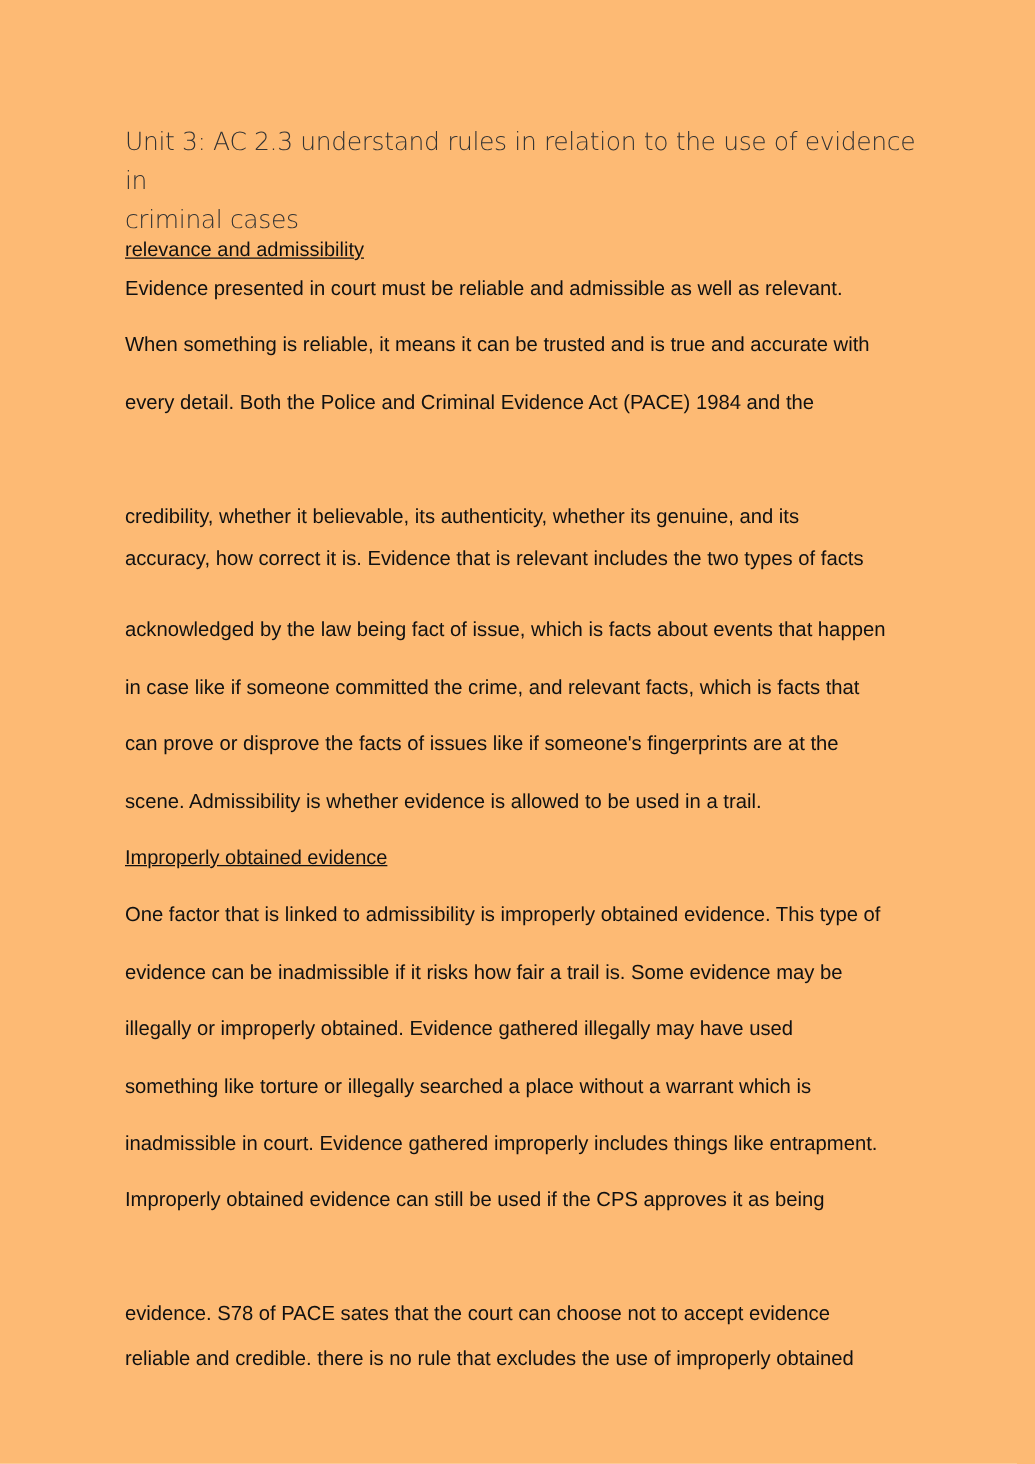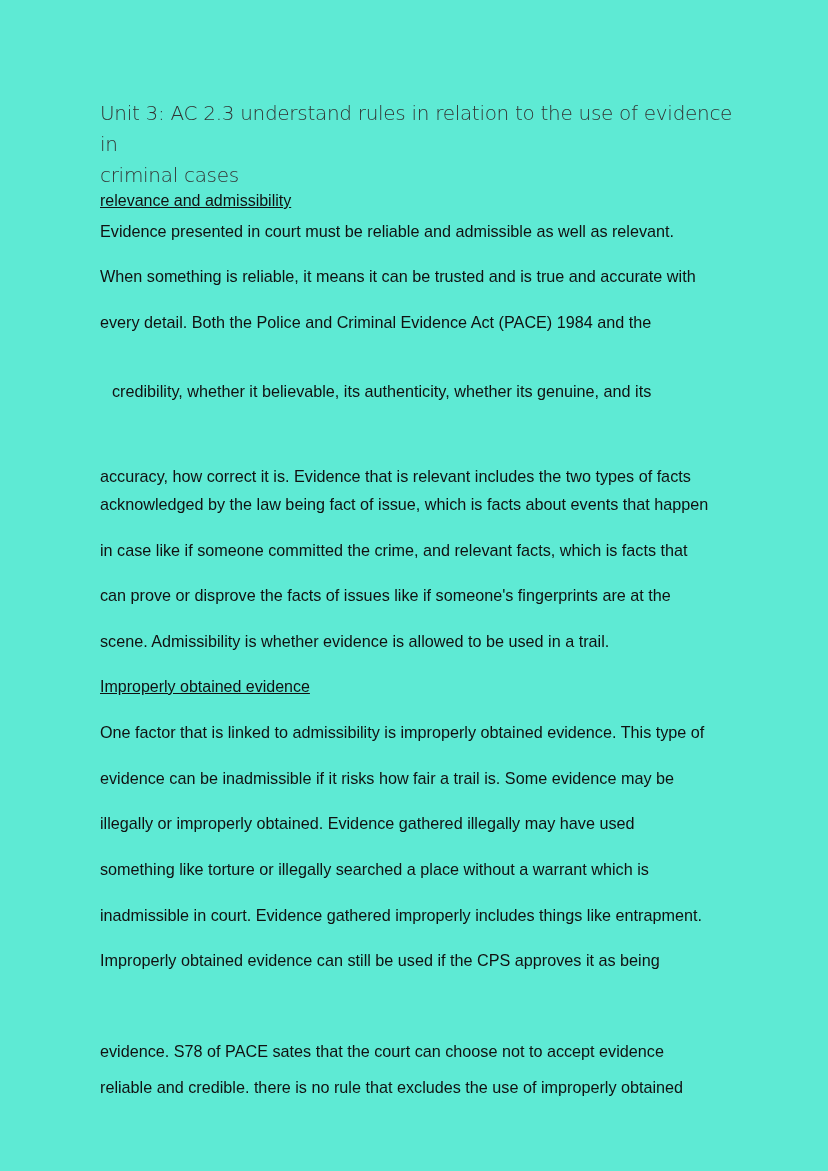--- a/index.html
+++ b/index.html
@@ -13,21 +13,21 @@
       position: relative;
       overflow: hidden;
       color: #111111;
     }
     .page {
       position: absolute;
       left: 0;
       top: 0;
       width: 828px;
       height: 1171px;
-      background: #5eead4;
+      background: #fdba74;
     }
     .title {
       position: absolute;
       left: 100px;
       top: 98px;
       width: 640px;
       font-family: "DejaVu Sans", sans-serif;
       font-weight: 300;
       font-size: 20px;
       line-height: 31px;
@@ -61,22 +61,22 @@
   <div class="title">
     <div>Unit 3: AC 2.3 understand rules in relation to the use of evidence in</div>
     <div>criminal cases</div>
   </div>
 
   <div class="heading" style="top:191px;">relevance and admissibility</div>
 
   <div class="line" style="top:221px;">Evidence presented in court must be reliable and admissible as well as relevant.</div>
   <div class="line" style="top:266px;">When something is reliable, it means it can be trusted and is true and accurate with</div>
   <div class="line" style="top:312px;">every detail. Both the Police and Criminal Evidence Act (PACE) 1984 and the</div>
-  <div class="line" style="top:381px;margin-left:12px;">credibility, whether it believable, its authenticity, whether its genuine, and its</div>
-  <div class="line" style="top:466px;">accuracy, how correct it is. Evidence that is relevant includes the two types of facts</div>
+  <div class="line" style="top:403px;">credibility, whether it believable, its authenticity, whether its genuine, and its</div>
+  <div class="line" style="top:437px;">accuracy, how correct it is. Evidence that is relevant includes the two types of facts</div>
   <div class="line" style="top:494px;">acknowledged by the law being fact of issue, which is facts about events that happen</div>
   <div class="line" style="top:585px;">can prove or disprove the facts of issues like if someone's fingerprints are at the</div>
   <div class="line" style="top:540px;">in case like if someone committed the crime, and relevant facts, which is facts that</div>
   <div class="line" style="top:631px;">scene. Admissibility is whether evidence is allowed to be used in a trail.</div>
 
   <div class="heading" style="top:677px;text-align:right;">Improperly obtained evidence</div>
 
   <div class="line" style="top:722px;">One factor that is linked to admissibility is improperly obtained evidence. This type of</div>
   <div class="line" style="top:768px;">evidence can be inadmissible if it risks how fair a trail is. Some evidence may be</div>
   <div class="line" style="top:859px;">something like torture or illegally searched a place without a warrant which is</div>

